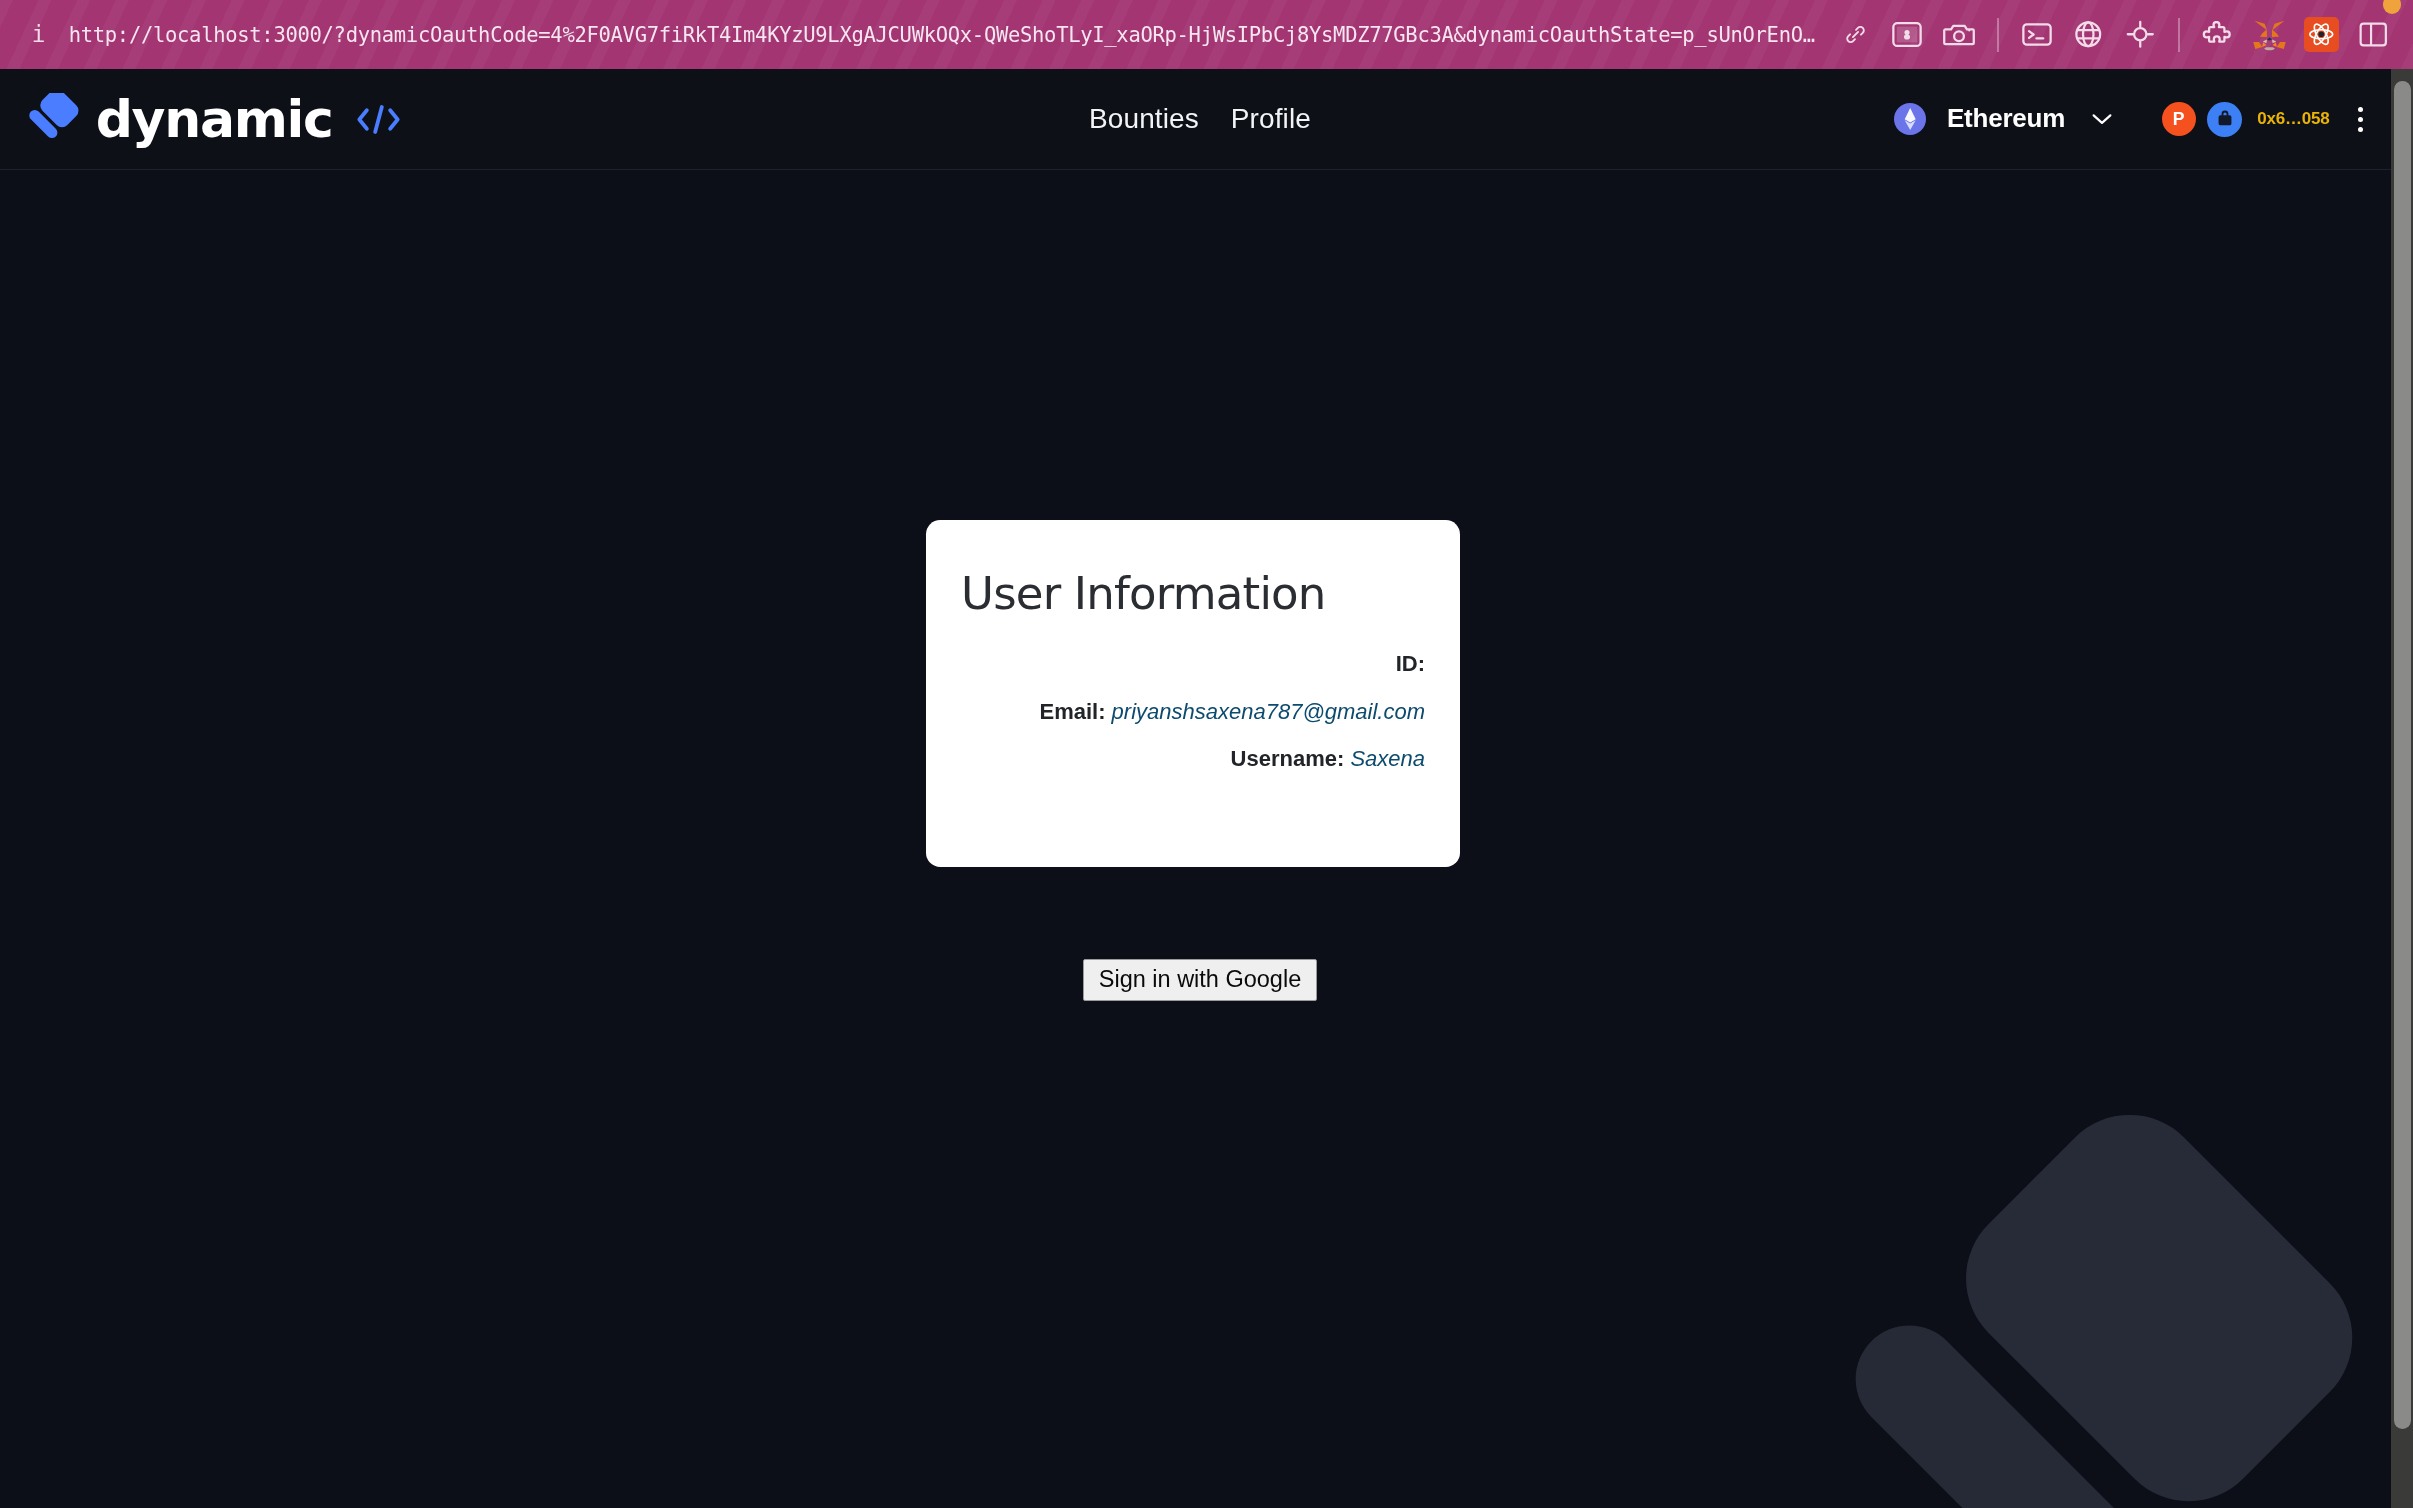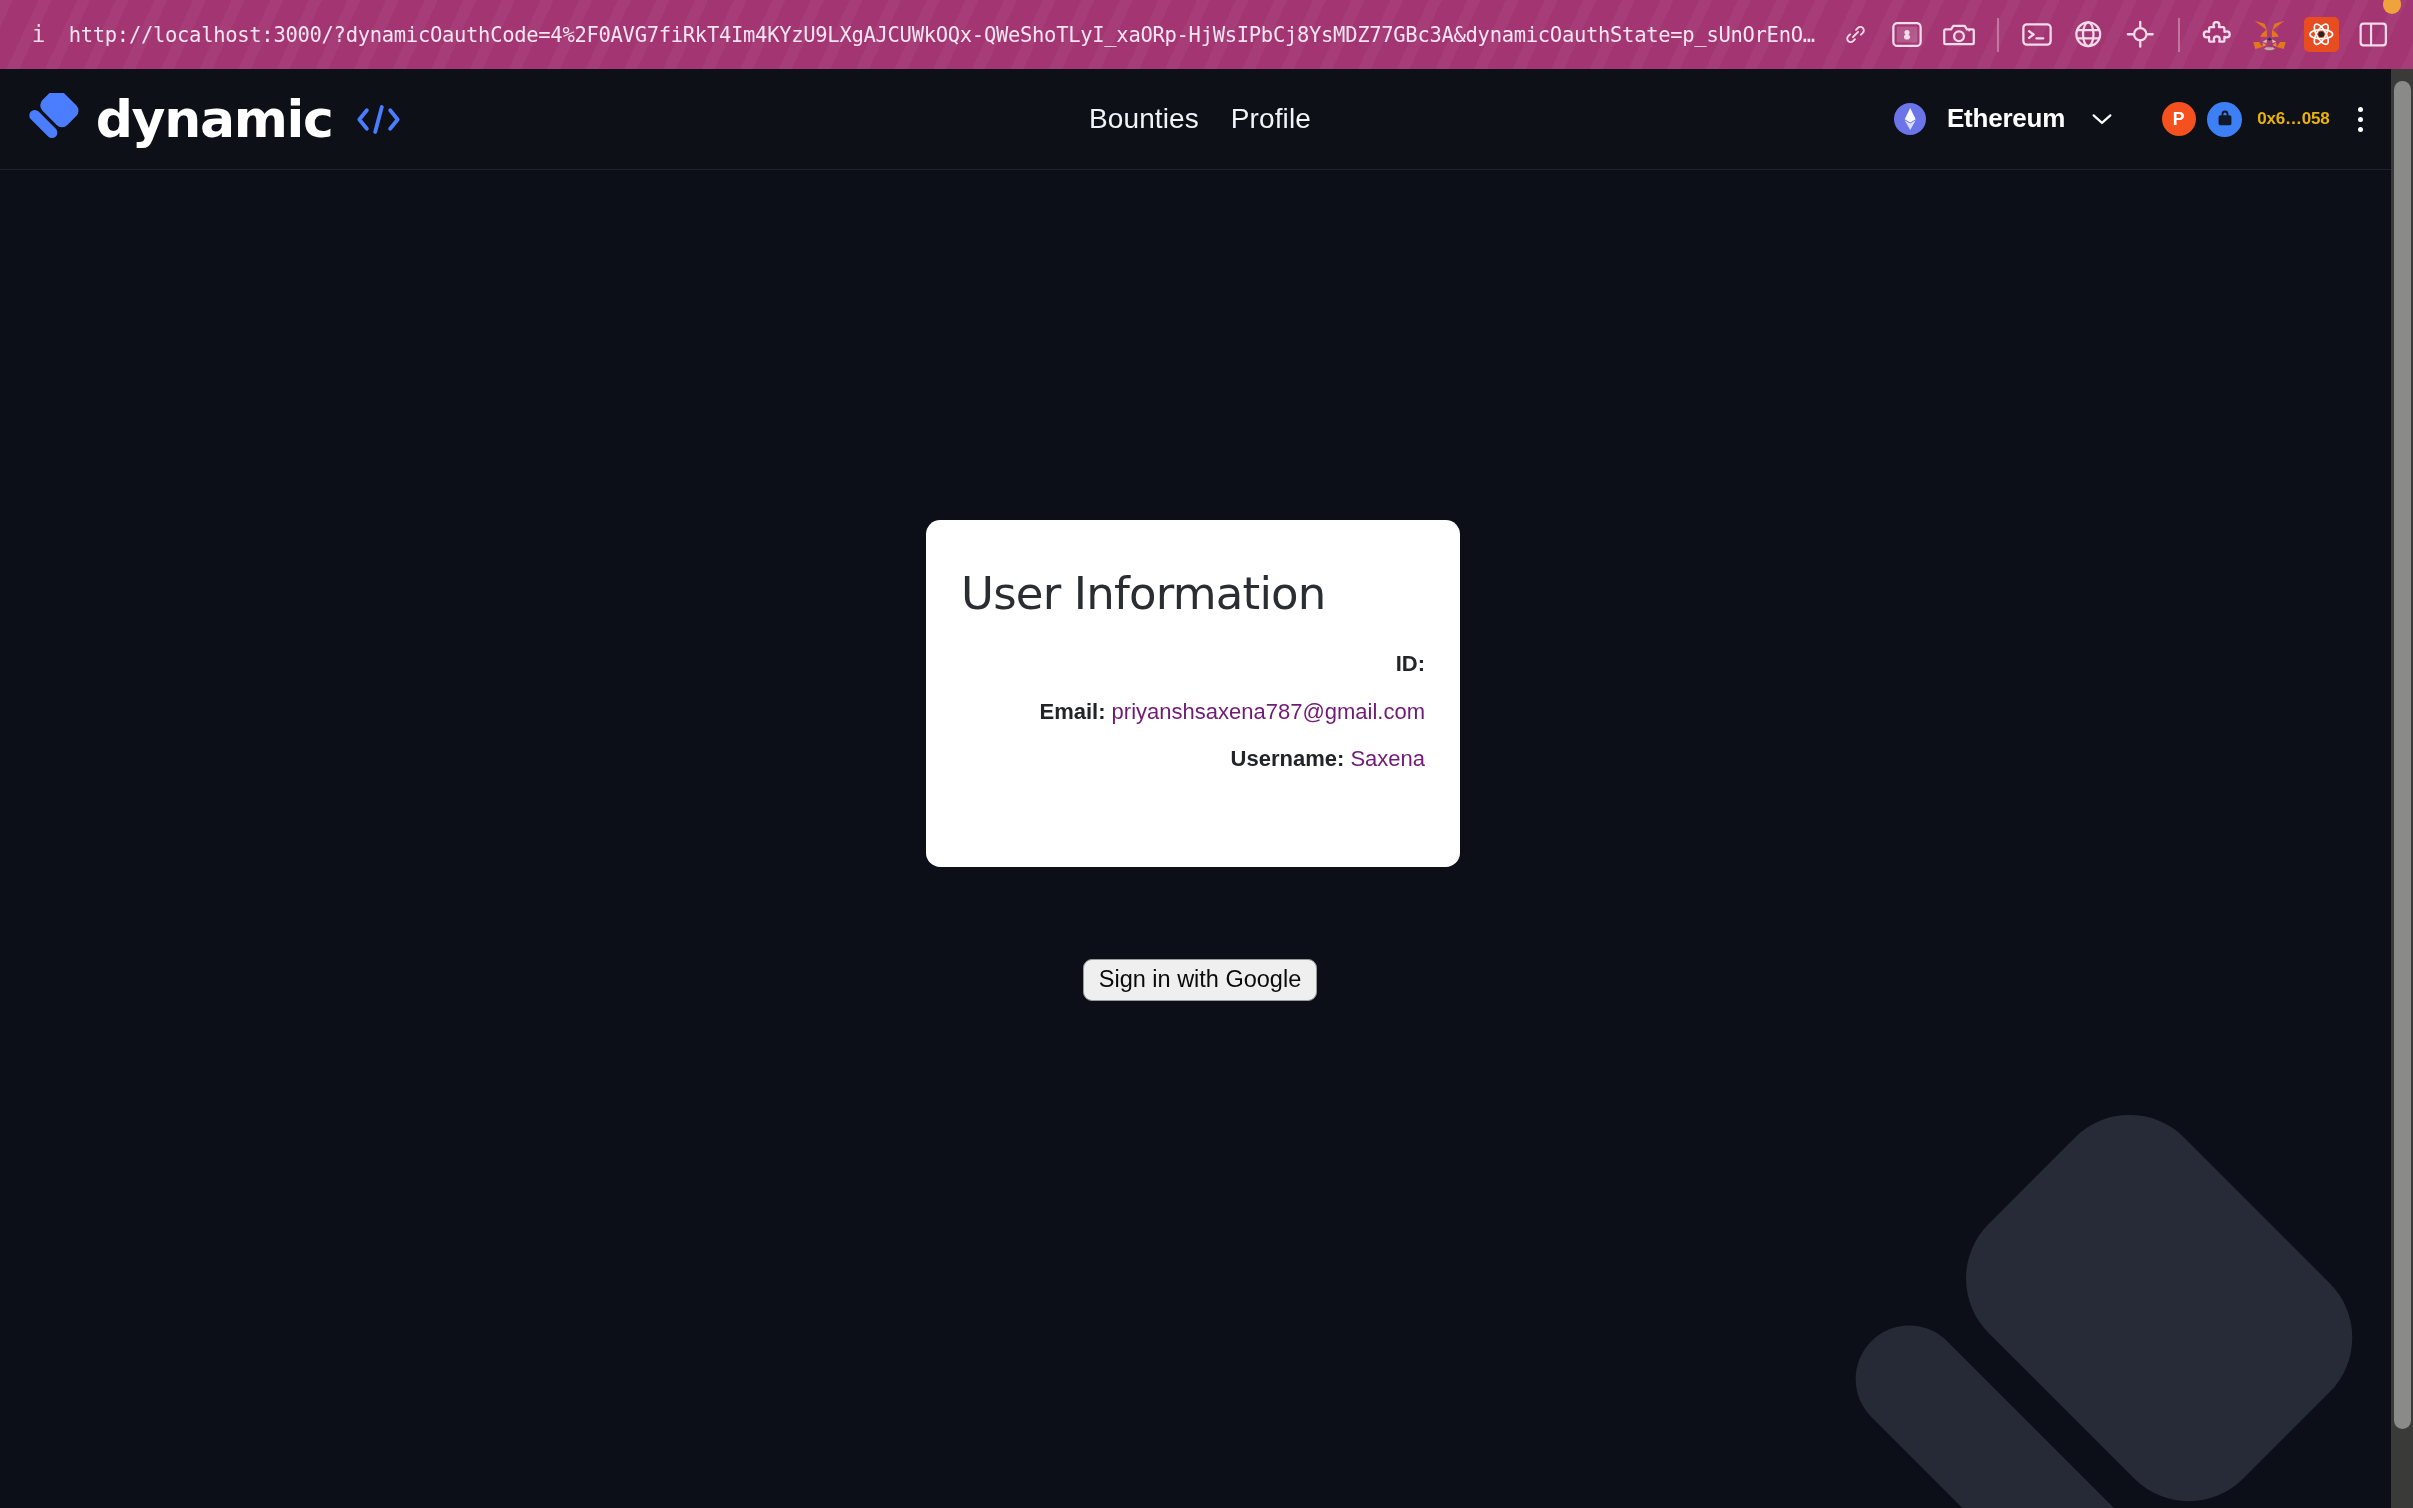--- a/index.html
+++ b/index.html
@@ -171,35 +171,35 @@
     letter-spacing:-0.8px; margin-bottom:30px;
     font-family:"DejaVu Sans", sans-serif;
   }
   .field{
     font-size:22px; color:#2f3236; margin-bottom:20px;
     font-family:"Liberation Sans", sans-serif;
     line-height:1.25;
     text-align:right;
   }
   .field b{ font-weight:700; color:#212428; }
-  .field span{ font-weight:400; color:#701a75; }
+  .field span{ font-weight:400; color:#0c4a6e;font-style:italic; }
 
   .yt-section{
     position:absolute; left:0; top:754px; width:2400px;
     display:flex; flex-direction:column; align-items:center;
   }
   .yt-title{
     color:#ffffff; font-size:37px; font-weight:700; letter-spacing:-0.5px;
     font-family:"DejaVu Sans", sans-serif;
   }
   .google-btn{
     margin-top:35px;
     background:#efefef;
     border:1.7px solid #9a9a9a;
-    border-radius:9px;
+    border-radius:2px;
     color:#0a0a0a;
     font-size:23.5px;
     font-family:"Liberation Sans", sans-serif;
     padding:5.9px 15px 7.5px 15px;
     line-height:1.15;
   }
 
   
   .scrollbar-track{
     position:absolute; top:69px; right:0; width:22px; height:1440px;

